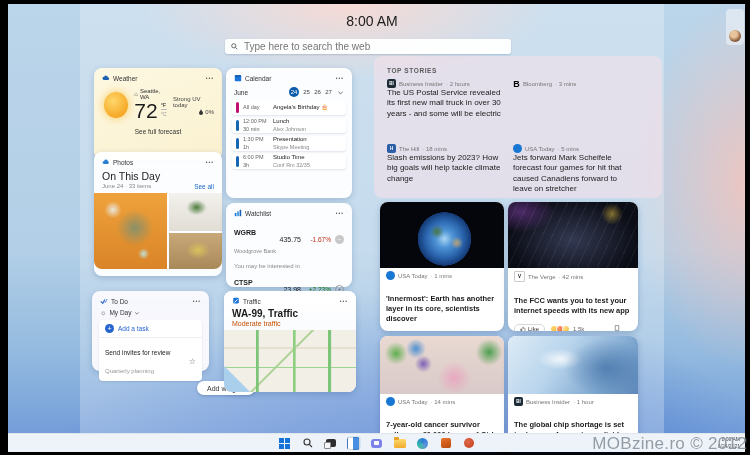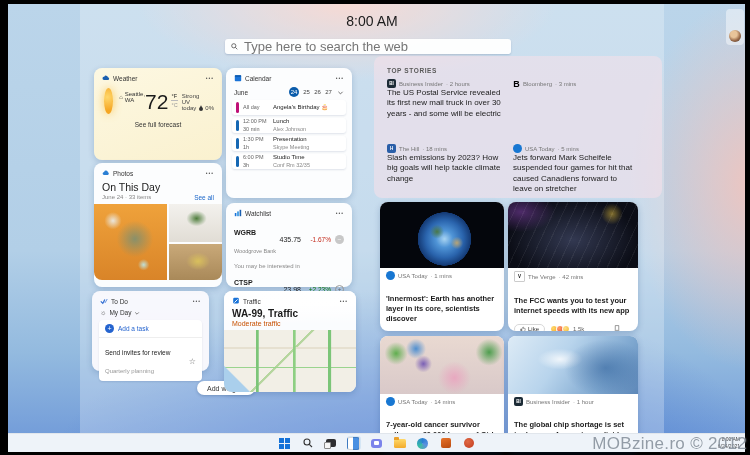--- a/index.html
+++ b/index.html
@@ -12,42 +12,42 @@
       linear-gradient(180deg,#bbd5ea 0%,#b2cfe7 55%,#93badf 78%,#6d97d8 100%);}
   .board-overlay{position:absolute;left:80px;top:4px;width:584px;height:430px;
     background:rgba(255,255,255,.26);}
   .feed-tint{position:absolute;left:374px;top:56px;width:288px;height:142px;border-radius:8px;
     background:rgba(247,224,233,.55);}
   
   .clock{position:absolute;left:80px;top:13px;width:584px;text-align:center;
     font-size:14px;color:#1b1b1b;}
   .searchbar{position:absolute;left:225px;top:39px;width:286px;height:15px;background:rgba(255,255,255,.95);
     border-radius:3px;box-shadow:0 1px 2px rgba(0,40,90,.18);display:flex;align-items:center;gap:4px;padding:0 6px;box-sizing:border-box;}
-  .searchbar input{border:0;outline:0;background:transparent;font-size:13px;color:#444;width:100%;
+  .searchbar input{border:0;outline:0;background:transparent;font-size:10px;color:#444;width:100%;
     font-family:"Liberation Sans",sans-serif;}
   .searchbar input::placeholder{color:#767676;}
   .avatar-card{position:absolute;left:726px;top:9px;width:18px;height:36px;border-radius:4px;
     background:rgba(255,255,255,.45);display:flex;justify-content:center;align-items:flex-end;padding-bottom:3px;box-sizing:border-box;}
   .avatar{width:12px;height:12px;border-radius:50%;
     background:radial-gradient(circle at 40% 35%, #e8c49a 30%, #9a6b4a 60%, #3a2c24 100%);}
   
   .widget{position:absolute;background:rgba(255,255,255,.94);border-radius:8px;
     box-shadow:0 2px 6px rgba(10,50,110,.20);box-sizing:border-box;}
   .whead{display:flex;align-items:center;gap:3px;padding:6px 8px 0 8px;font-size:6.5px;color:#333;}
   .wmore{margin-left:auto;color:#555;cursor:pointer;line-height:4px;}
   .wmore::before{content:"•••";font-size:5px;letter-spacing:1px;}
   .wicon{width:8px;height:8px;flex:0 0 auto;}
   
   .w-weather{left:94px;top:68px;width:128px;height:92px;
     background:linear-gradient(160deg,#fdf8e2 0%,#faf1cf 100%);}
   .wx-body{display:flex;align-items:center;gap:6px;padding:6px 8px 0 10px;}
   .sun{width:26px;height:26px;border-radius:50%;
     background:radial-gradient(circle at 38% 35%,#ffd76a,#f5a623 75%);
     box-shadow:0 0 8px rgba(250,190,60,.8);}
-  .wx-col{display:flex;flex-direction:row;align-items:flex-start;}
+  .wx-col{display:flex;flex-direction:column;align-items:flex-start;}
   .wx-loc{font-size:6px;color:#333;display:flex;gap:2px;align-items:center;}
   .house::before{content:"⌂";font-size:6px;color:#333;}
   .wx-temprow{display:flex;align-items:flex-start;gap:3px;}
   .wx-temp{font-size:21px;color:#1b1b1b;line-height:1;}
   .wx-units{display:flex;flex-direction:column;font-size:5.5px;margin-top:2px;}
   .wx-unitF{color:#1b1b1b;border-bottom:.5px solid #bbb;padding-bottom:1px;}
   .wx-unitC{color:#999;padding-top:1px;}
   .wx-cond{font-size:6px;color:#444;margin-top:1px;}
   .wx-precip{font-size:6px;color:#444;display:flex;align-items:center;gap:2px;margin-top:1px;align-self:flex-end;}
   .wx-footer{text-align:center;font-size:6.5px;color:#333;margin-top:7px;}
@@ -60,21 +60,21 @@
   .chev{width:7px;height:7px;margin-left:3px;}
   .cal-events{padding:1px 6px;}
   .cal-ev{display:flex;align-items:center;background:#fff;border-radius:3px;
     box-shadow:0 1px 2px rgba(0,30,80,.12);margin-bottom:3px;padding:2px 4px;height:15px;box-sizing:border-box;}
   .ev-bar{width:3px;height:11px;border-radius:2px;margin-right:4px;flex:0 0 auto;}
   .bar-pink{background:#bf1077;} .bar-blue{background:#1567b3;}
   .ev-time{width:30px;font-size:5.5px;color:#666;line-height:1.3;flex:0 0 auto;}
   .ev-text{font-size:6px;color:#222;line-height:1.3;}
   .ev-sub{font-size:5.5px;color:#888;}
   
-  .w-photos{left:94px;top:163px;width:128px;height:124px;}
+  .w-photos{left:94px;top:152px;width:128px;height:124px;}
   .ph-title{font-size:10.5px;color:#1b1b1b;padding:4px 8px 0 8px;}
   .ph-subrow{display:flex;font-size:6px;color:#888;padding:1px 8px 3px 8px;}
   .ph-seeall{margin-left:auto;color:#1a66c9;font-size:6.5px;cursor:pointer;}
   .ph-grid{display:grid;grid-template-columns:57% 1fr;grid-template-rows:38px 1fr;gap:2px;
     padding:0 0 0 0;height:76px;margin:0;border-radius:0 0 8px 8px;overflow:hidden;}
   .photo-orange{grid-row:1 / span 2;background:
       radial-gradient(circle 8px at 68% 80%, #bfe0d8, transparent 72%),
       radial-gradient(circle 25px at 56% 46%, #89906a, rgba(138,144,106,0) 73%),
       radial-gradient(circle 12px at 26% 22%, #eae6dc, transparent 72%),
       linear-gradient(180deg,#efa23b,#d98428);}
@@ -446,21 +446,21 @@
     <span>Bloomberg</span>
     <span class="t">3 mins</span>
     </div>
 </div>
 <div class="story" style="left:513px;top:144px;width:124px;">
   <div class="meta">
       <span class="logo logo-usat"></span>
     <span>USA Today</span>
     <span class="t">5 mins</span>
     </div>
-  <div class="headline">Jets forward Mark Scheifele suspended four games for hit that caused Canadiens forward to leave on stretcher</div>
+  <div class="headline">Jets forward Mark Scheifele forecast four games for hit that caused Canadiens forward to leave on stretcher</div>
 </div>
 
 <div class="news-card" style="left:380px;top:202px;width:124px;height:129px;">
   <div class="nc-img img-earth"></div>
   <div class="nc-body">
     <div class="meta">
         <span class="logo logo-usat"></span>
       <span>USA Today</span>
       <span class="t">1 mins</span>
       </div>

